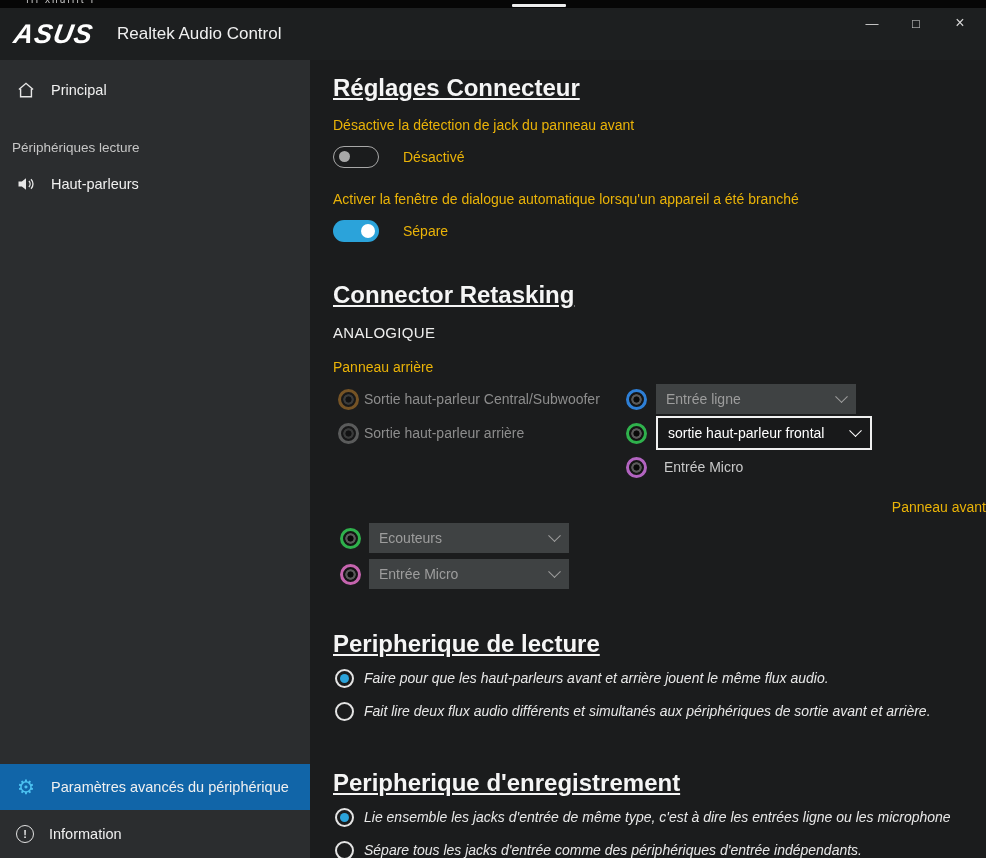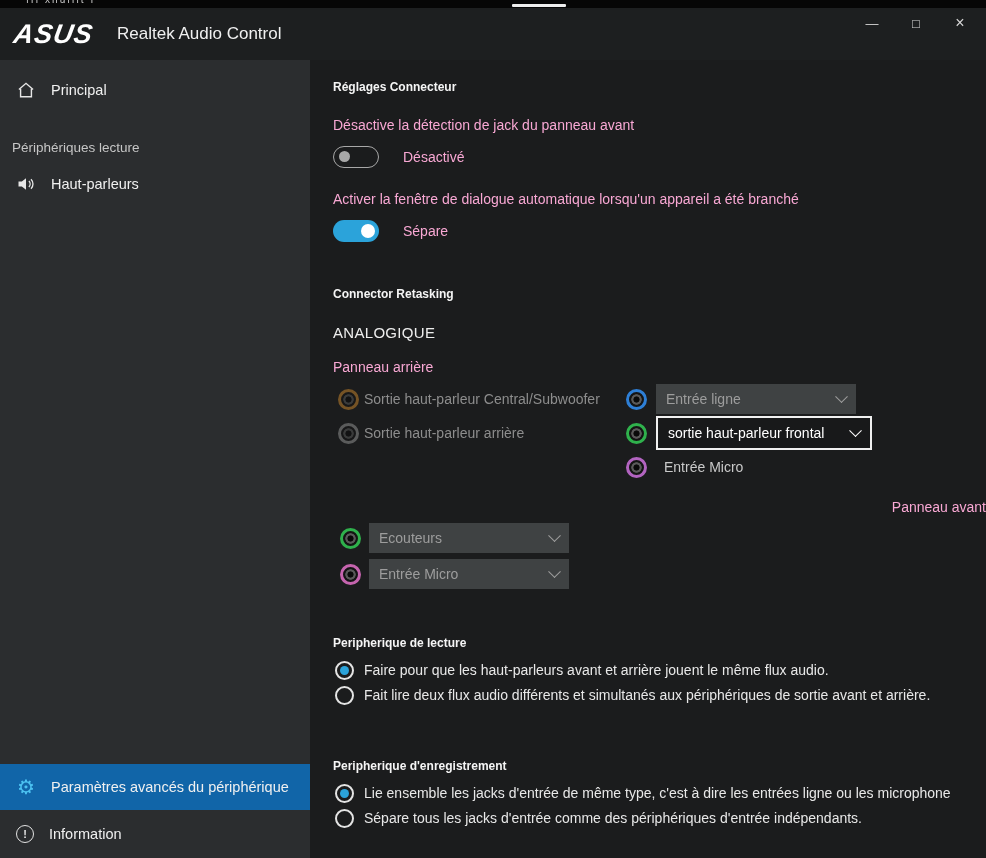--- a/index.html
+++ b/index.html
@@ -38,24 +38,24 @@
   .side-item.info-row{height:48px;}
   .icon-svg{width:20px;height:20px;flex:0 0 auto;}
   .gear-glyph{font-size:20px;color:#4cc2f1;width:20px;text-align:center;line-height:20px;}
   .info-circle{width:18px;height:18px;border:1.6px solid #e3e3e3;border-radius:50%;
                display:flex;align-items:center;justify-content:center;box-sizing:border-box;
                font-size:11px;color:#e3e3e3;font-weight:bold;}
   .info-circle::after{content:"!";}
 
   
   .content{flex:1;padding:8px 0 0 23px;overflow:hidden;background:#1b1c1d;position:relative;}
-  .h1{font-size:12px;font-weight:600;color:#f5f5f5;line-height:23px;}
+  .h1{font-size:24px;font-weight:600;color:#f5f5f5;line-height:23px;text-decoration:underline;}
   .h1.mt-section{margin-top:40px;}
   .h2{font-size:15px;font-weight:500;color:#eeeeee;margin-top:17px;line-height:20px;letter-spacing:.3px;}
-  .lbl{font-size:14px;color:#f9a8d4;line-height:18px;}
+  .lbl{font-size:14px;color:#eab308;line-height:18px;}
   .lbl.group{margin-top:15px;}
 
   .toggle-row{display:flex;align-items:center;gap:24px;margin-top:11px;height:24px;}
   .toggle{position:relative;width:46px;height:22px;border-radius:12px;box-sizing:border-box;flex:0 0 auto;}
   .toggle.off{border:1.5px solid #a8a8a8;}
   .toggle.off .knob{position:absolute;left:5px;top:4px;width:11px;height:11px;border-radius:50%;background:#a8a8a8;}
   .toggle.on{background:#2ba3da;}
   .toggle.on .knob{position:absolute;right:4px;top:4px;width:14px;height:14px;border-radius:50%;background:#ffffff;}
 
   
@@ -72,21 +72,21 @@
       padding:0 10px;font-size:14px;box-sizing:border-box;white-space:nowrap;}
   .dd .chev{margin-left:auto;width:8px;height:8px;border-right:1.8px solid currentColor;
             border-bottom:1.8px solid currentColor;transform:rotate(45deg) translate(-2px,-2px);flex:0 0 auto;}
   .dd.active{width:216px;height:34px;border:2px solid #f0f0f0;background:#18191a;color:#ffffff;}
 
   .front-row{display:flex;align-items:center;margin-top:4px;padding-left:7px;height:32px;}
   .front-row .dd{margin-left:8px;}
   .front-block{margin-top:6px;}
   .lbl.front{margin-top:14px;text-align:right;}
 
-  .radio-row{display:flex;align-items:center;gap:10px;margin-top:5px;padding-left:2px;height:20px;}
+  .radio-row{display:flex;align-items:center;gap:10px;margin-top:13px;padding-left:2px;height:20px;font-style:italic;}
   .radio{width:19px;height:19px;border-radius:50%;border:2px solid #e4e4e4;box-sizing:border-box;
          position:relative;flex:0 0 auto;}
   .radio.sel::after{content:"";position:absolute;inset:3px;border-radius:50%;background:#2ba3da;}
   .radio-label{font-size:14px;color:#e8e8e8;white-space:nowrap;}
   .h1.mt-play{margin-top:42px;}
   .h1.mt-rec{margin-top:50px;}
 </style>
 </head>
 <body>
 

